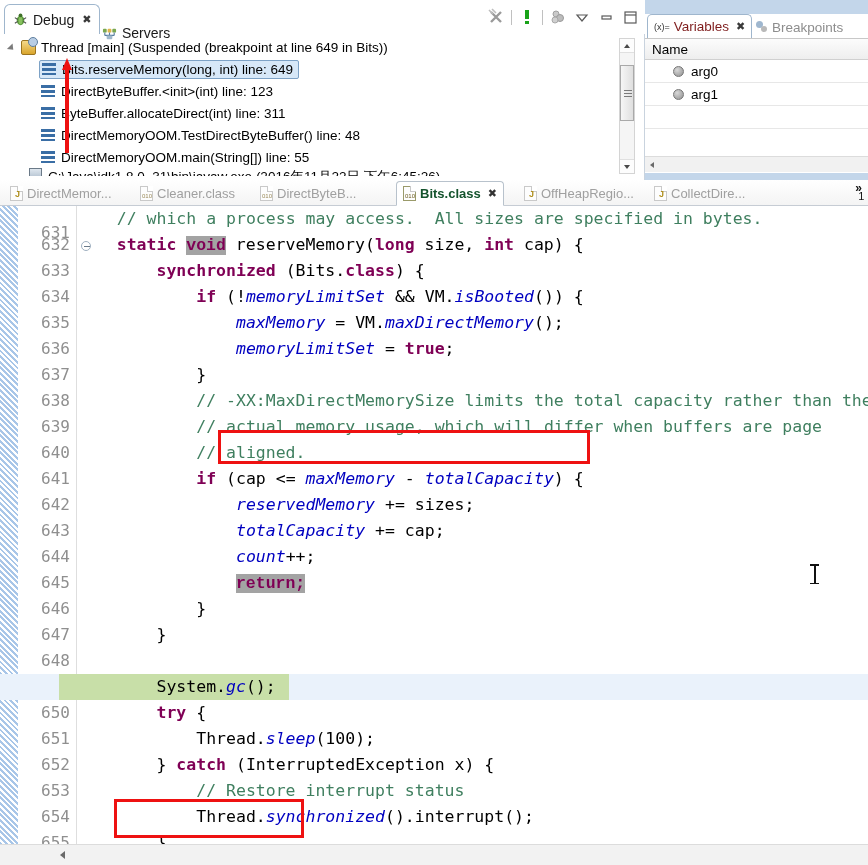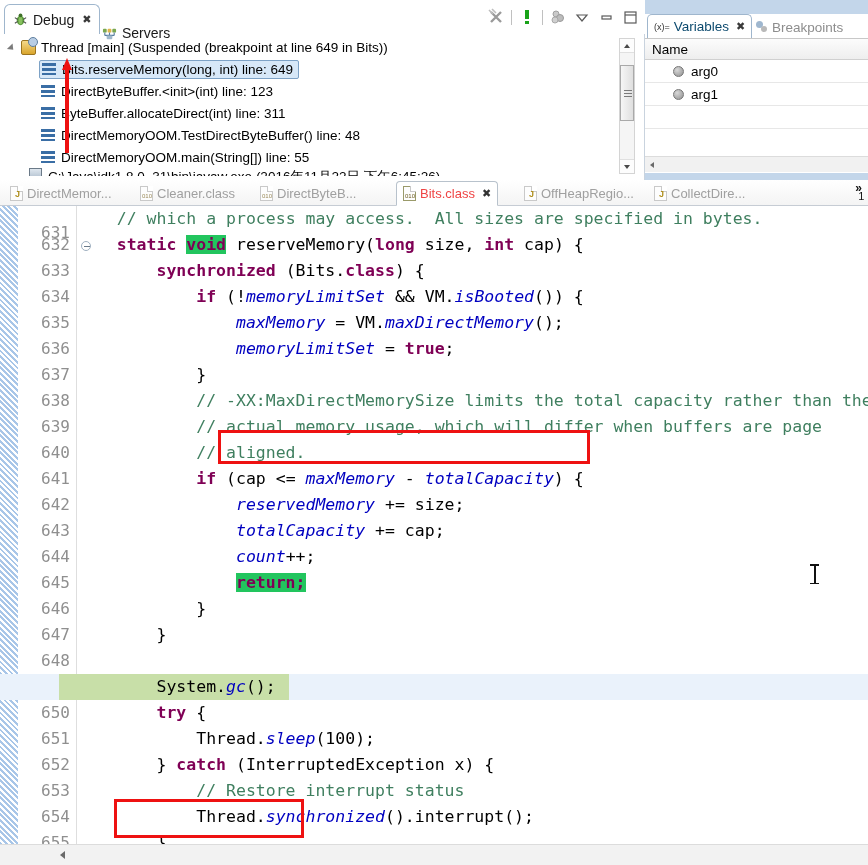--- a/index.html
+++ b/index.html
@@ -76,21 +76,21 @@
   .red-arrow .head { position:absolute; left:0; top:0; width:0; height:0;
                      border-left:5px solid transparent; border-right:5px solid transparent; border-bottom:12px solid #ee1111; }
 
   
   .vars-view { position:absolute; left:645px; top:0; width:223px; height:180px; background:#ffffff; }
   .vars-top { position:absolute; left:0; top:0; width:223px; height:14px; background:#c3d6ea; }
   .tab-active-vars { position:absolute; left:2px; top:14px; height:24px; padding:0 6px;
      background:#ffffff; border:1px solid #9fb6cd; border-bottom:none;
      border-top-left-radius:5px; border-top-right-radius:5px; display:flex; align-items:center; gap:4px; }
   .tab-inactive-vars { position:absolute; left:106px; top:16px; height:22px; padding:0 4px; display:flex; align-items:center; gap:4px; }
-  .vars-tab-lbl { font-size:13.5px; color:#0c4a6e; }
+  .vars-tab-lbl { font-size:13.5px; color:#7f1d1d; }
   .vars-tab-lbl.dim { color:#8d8d8d; }
   .vx-icon { font-size:9px; color:#333; }
   .bp-icon { width:13px; height:13px; position:relative; }
   .bp-icon .c1 { position:absolute; left:1px; top:0px; width:7px; height:7px; border-radius:50%; background:#9fb7cf; }
   .bp-icon .c2 { position:absolute; left:6px; top:5px; width:6px; height:6px; border-radius:50%; background:#b9b9b9; }
 
   .vars-header { position:absolute; left:0; top:38px; width:223px; height:22px;
                  background:linear-gradient(to bottom,#fcfcfc,#eeeeee); border-top:1px solid #c8c8c8; border-bottom:1px solid #d0d0d0; }
   .vars-header span { position:absolute; left:7px; top:3px; font-size:13.5px; color:#000; }
   .vars-rows { position:absolute; left:0; top:60px; width:223px; height:80px; }
@@ -102,21 +102,21 @@
   .vars-hscroll::before { content:""; position:absolute; left:5px; top:5px; border-top:3px solid transparent; border-bottom:3px solid transparent; border-right:4px solid #6a6a6a; }
   .vars-bottomline { position:absolute; left:0; bottom:0; width:223px; height:7px; background:#c3d6ea; }
 
   
   .editor-tabbar { position:absolute; left:0; top:180px; width:868px; height:26px;
                    background:linear-gradient(to bottom,#ffffff,#f4f4f4); border-bottom:1px solid #c6ccd4; }
   .etab { position:absolute; top:0; height:26px; display:flex; align-items:center; gap:4px; padding:0 6px; white-space:nowrap; }
   .etab .lbl { font-size:13px; color:#a0a0a0; }
   .etab.active { background:#ffffff; border:1px solid #b8c2cc; border-bottom:1px solid #ffffff;
                  border-top-left-radius:4px; border-top-right-radius:4px; top:1px; height:25px; }
-  .etab.active .lbl { color:#ef4444; font-weight:normal; }
+  .etab.active .lbl { color:#14532d; font-weight:bold; }
   .file-icon { width:13px; height:15px; position:relative; flex:none;
                background:#fdfdfd; border:1px solid #c9c9c9; }
   .file-icon::before { content:""; position:absolute; right:-1px; top:-1px; width:5px; height:5px;
                        background:#ffffff; border-left:1px solid #c9c9c9; border-bottom:1px solid #c9c9c9; }
   .file-icon .glyph { position:absolute; left:1px; bottom:0px; font-size:6px; color:#9a8a5a; font-family:"Liberation Sans",sans-serif; line-height:7px; }
   .file-icon .jglyph { position:absolute; left:4px; top:2px; font-size:9px; color:#b09020; font-weight:bold; line-height:10px; }
   .etab.active .file-icon { border-color:#9a9a6a; }
   .etab.active .file-icon .glyph { color:#6b5c1f; }
   .etab-close { font-size:11px; color:#333; margin-left:3px; }
   .etab-more { position:absolute; right:6px; top:1px; font-size:12px; color:#111; font-weight:bold; }
@@ -144,21 +144,21 @@
                background:#ffffff; position:relative; top:1px; }
   .fold span::after { content:""; position:absolute; left:2px; top:4px; width:6px; height:1px; background:#6a7a8a; }
 
   .cl {
     position:absolute; left:0; height:26px; line-height:26px; white-space:pre;
     font-family:"DejaVu Sans Mono","Liberation Mono",monospace; font-size:16.5px; color:#000000;
   }
   .k  { color:#7f0055; font-weight:bold; }     
   .f  { color:#0000c0; font-style:italic; }    
   .cm { color:#3f7f5f; }                        
-  .hl { background:#22c55e; }                   
+  .hl { background:#a3a3a3;font-family:Liberation Mono, monospace; }                   
 
   .exec-line-bg { position:absolute; left:59px; height:26px; background:#c8dfa8; }
   .exec-row-bg  { position:absolute; left:0; right:0; height:26px; background:#eaf2fb; }
   .exec-gutter-arrow { position:absolute; left:2px; width:16px; height:26px; }
   .exec-gutter-arrow::after { content:"\00BB"; position:absolute; left:1px; top:-1px; font-size:17px; color:#3b5f9f; font-weight:bold; }
 
   .redbox { position:absolute; border:3px solid #ee1111; background:transparent; }
 
   .icursor { position:absolute; width:9px; height:20px; }
   .icursor .v { position:absolute; left:4px; top:0; width:1.5px; height:20px; background:#111; }
@@ -421,21 +421,21 @@
         <div class="cl" style="top: 26px;"><span>    </span><span class="k">static</span><span> </span><span class="k hl">void</span><span> reserveMemory(</span><span class="k">long</span><span> size, </span><span class="k">int</span><span> cap) {</span></div>
         <div class="cl" style="top: 52px;"><span>        </span><span class="k">synchronized</span><span> (Bits.</span><span class="k">class</span><span>) {</span></div>
         <div class="cl" style="top: 78px;"><span>            </span><span class="k">if</span><span> (!</span><span class="f">memoryLimitSet</span><span> &amp;&amp; VM.</span><span class="f">isBooted</span><span>()) {</span></div>
         <div class="cl" style="top: 104px;"><span>                </span><span class="f">maxMemory</span><span> = VM.</span><span class="f">maxDirectMemory</span><span>();</span></div>
         <div class="cl" style="top: 130px;"><span>                </span><span class="f">memoryLimitSet</span><span> = </span><span class="k">true</span><span>;</span></div>
         <div class="cl" style="top: 156px;"><span>            }</span></div>
         <div class="cl" style="top: 182px;"><span>            </span><span class="cm">// -XX:MaxDirectMemorySize limits the total capacity rather than the</span></div>
         <div class="cl" style="top: 208px;"><span>            </span><span class="cm">// actual memory usage, which will differ when buffers are page</span></div>
         <div class="cl" style="top: 234px;"><span>            </span><span class="cm">// aligned.</span></div>
         <div class="cl" style="top: 260px;"><span>            </span><span class="k">if</span><span> (cap &lt;= </span><span class="f">maxMemory</span><span> - </span><span class="f">totalCapacity</span><span>) {</span></div>
-        <div class="cl" style="top: 286px;"><span>                </span><span class="f">reservedMemory</span><span> += size;</span></div>
+        <div class="cl" style="top: 286px;"><span>                </span><span class="f">reservedMemory</span><span> += sizes;</span></div>
         <div class="cl" style="top: 312px;"><span>                </span><span class="f">totalCapacity</span><span> += cap;</span></div>
         <div class="cl" style="top: 338px;"><span>                </span><span class="f">count</span><span>++;</span></div>
         <div class="cl" style="top: 364px;"><span>                </span><span class="k hl">return;</span></div>
         <div class="cl" style="top: 390px;"><span>            }</span></div>
         <div class="cl" style="top: 416px;"><span>        }</span></div>
         <div class="cl" style="top: 442px;"><span></span></div>
         <div class="cl" style="top: 468px;"><span>        System.</span><span class="f">gc</span><span>();</span></div>
         <div class="cl" style="top: 494px;"><span>        </span><span class="k">try</span><span> {</span></div>
         <div class="cl" style="top: 520px;"><span>            Thread.</span><span class="f">sleep</span><span>(100);</span></div>
         <div class="cl" style="top: 546px;"><span>        } </span><span class="k">catch</span><span> (InterruptedException x) {</span></div>

